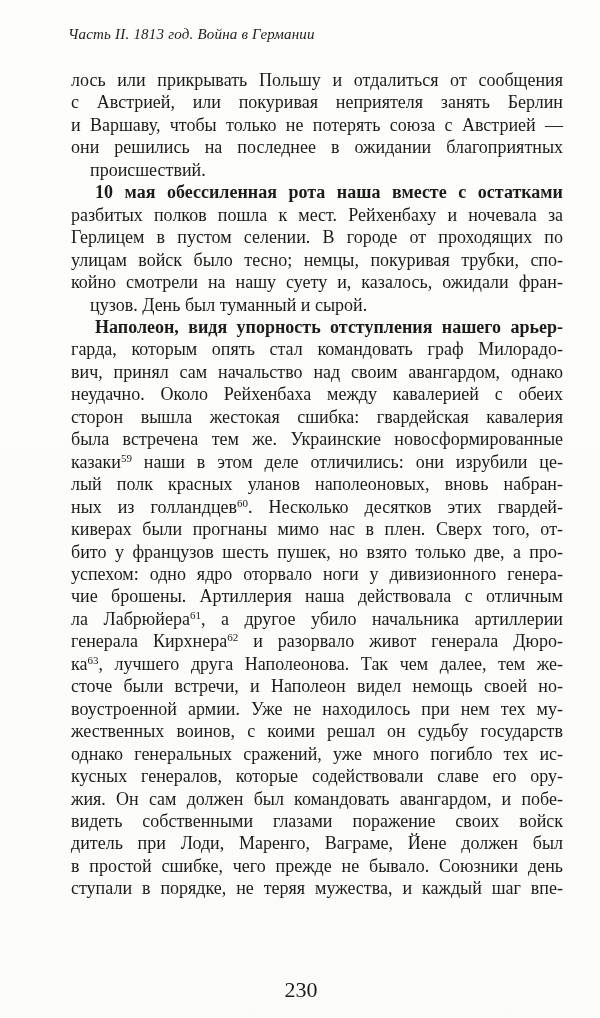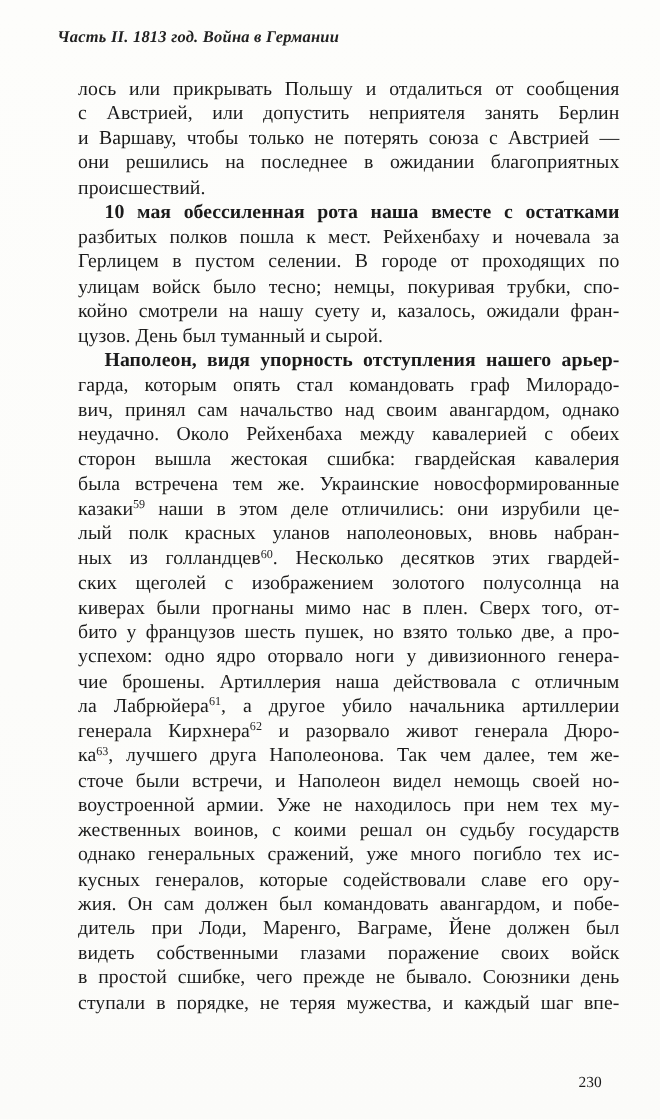--- a/index.html
+++ b/index.html
@@ -11,74 +11,75 @@
     position: relative;
     width: 600px;
     height: 1018px;
     background: linear-gradient(180deg, #fdfdfb 0%, #fcfcfa 60%, #fbfbf9 100%);
     font-family: "Liberation Serif", "DejaVu Serif", serif;
     color: #1b1b1b;
     overflow: hidden;
   }
   .running-header {
     position: absolute;
-    left: 52px;
+    left: 68px;
     top: 26px;
     font-style: italic;
-    font-weight: 700;
+    font-weight: 400;
     font-size: 15px;
     letter-spacing: 0.2px;
     color: #222222;
   }
   .text-block {
     position: absolute;
     left: 71px;
     top: 69px;
     width: 492px;
     font-size: 18px;
     line-height: 22.45px;
   }
   .paragraph { margin: 0; }
   .line {
     text-align: justify;
     text-align-last: justify;
     white-space: normal;
   }
   .line.end {
     text-align-last: left;
+    margin-left: 19px;
   }
   .line.first {
     text-indent: 24px;
     font-weight: bold;
   }
   sup.fnref {
     font-size: 11px;
     line-height: 0;
     vertical-align: 6px;
   }
   .page-number {
     position: absolute;
     left: 55px;
     top: 977px;
     width: 492px;
-    text-align: right;
-    font-size: 14px;
+    text-align: center;
+    font-size: 22px;
     color: #1b1b1b;
   }
 </style>
 </head>
 <body>
 
 <div class="page">
   <div class="running-header">Часть II. 1813 год. Война в Германии</div>
 
   <div id="text-block" class="text-block">
       <div class="paragraph">
         <div class="line">лось или прикрывать Польшу и отдалиться от сообщения</div>
-        <div class="line">с Австрией, или допустить неприятеля занять Берлин</div>
+        <div class="line">с Австрией, или покуривая неприятеля занять Берлин</div>
         <div class="line">и Варшаву, чтобы только не потерять союза с Австрией —</div>
         <div class="line">они решились на последнее в ожидании благоприятных</div>
         <div class="line end">происшествий.</div>
       </div>
       <div class="paragraph">
         <div class="line first">10 мая обессиленная рота наша вместе с остатками</div>
         <div class="line">разбитых полков пошла к мест. Рейхенбаху и ночевала за</div>
         <div class="line">Герлицем в пустом селении. В городе от проходящих по</div>
         <div class="line">улицам войск было тесно; немцы, покуривая трубки, спо-</div>
         <div class="line">койно смотрели на нашу суету и, казалось, ожидали фран-</div>
@@ -87,35 +88,34 @@
       <div class="paragraph">
         <div class="line first">Наполеон, видя упорность отступления нашего арьер-</div>
         <div class="line">гарда, которым опять стал командовать граф Милорадо-</div>
         <div class="line">вич, принял сам начальство над своим авангардом, однако</div>
         <div class="line">неудачно. Около Рейхенбаха между кавалерией с обеих</div>
         <div class="line">сторон вышла жестокая сшибка: гвардейская кавалерия</div>
         <div class="line">была встречена тем же. Украинские новосформированные</div>
         <div class="line">казаки<sup class="fnref">59</sup> наши в этом деле отличились: они изрубили це-</div>
         <div class="line">лый полк красных уланов наполеоновых, вновь набран-</div>
         <div class="line">ных из голландцев<sup class="fnref">60</sup>. Несколько десятков этих гвардей-</div>
-        <div class="line">ских щеголей с изображением золотого полусолнца на</div>
         <div class="line">киверах были прогнаны мимо нас в плен. Сверх того, от-</div>
         <div class="line">бито у французов шесть пушек, но взято только две, а про-</div>
         <div class="line">успехом: одно ядро оторвало ноги у дивизионного генера-</div>
         <div class="line">чие брошены. Артиллерия наша действовала с отличным</div>
         <div class="line">ла Лабрюйера<sup class="fnref">61</sup>, а другое убило начальника артиллерии</div>
         <div class="line">генерала Кирхнера<sup class="fnref">62</sup> и разорвало живот генерала Дюро-</div>
         <div class="line">ка<sup class="fnref">63</sup>, лучшего друга Наполеонова. Так чем далее, тем же-</div>
         <div class="line">сточе были встречи, и Наполеон видел немощь своей но-</div>
         <div class="line">воустроенной армии. Уже не находилось при нем тех му-</div>
         <div class="line">жественных воинов, с коими решал он судьбу государств</div>
         <div class="line">однако генеральных сражений, уже много погибло тех ис-</div>
         <div class="line">кусных генералов, которые содействовали славе его ору-</div>
         <div class="line">жия. Он сам должен был командовать авангардом, и побе-</div>
+        <div class="line">видеть собственными глазами поражение своих войск</div>
         <div class="line">дитель при Лоди, Маренго, Ваграме, Йене должен был</div>
-        <div class="line">видеть собственными глазами поражение своих войск</div>
         <div class="line">в простой сшибке, чего прежде не бывало. Союзники день</div>
         <div class="line">ступали в порядке, не теряя мужества, и каждый шаг впе-</div>
       </div>
     </div>
 
   <div class="page-number">230</div>
 </div>
 
 </body></html>

